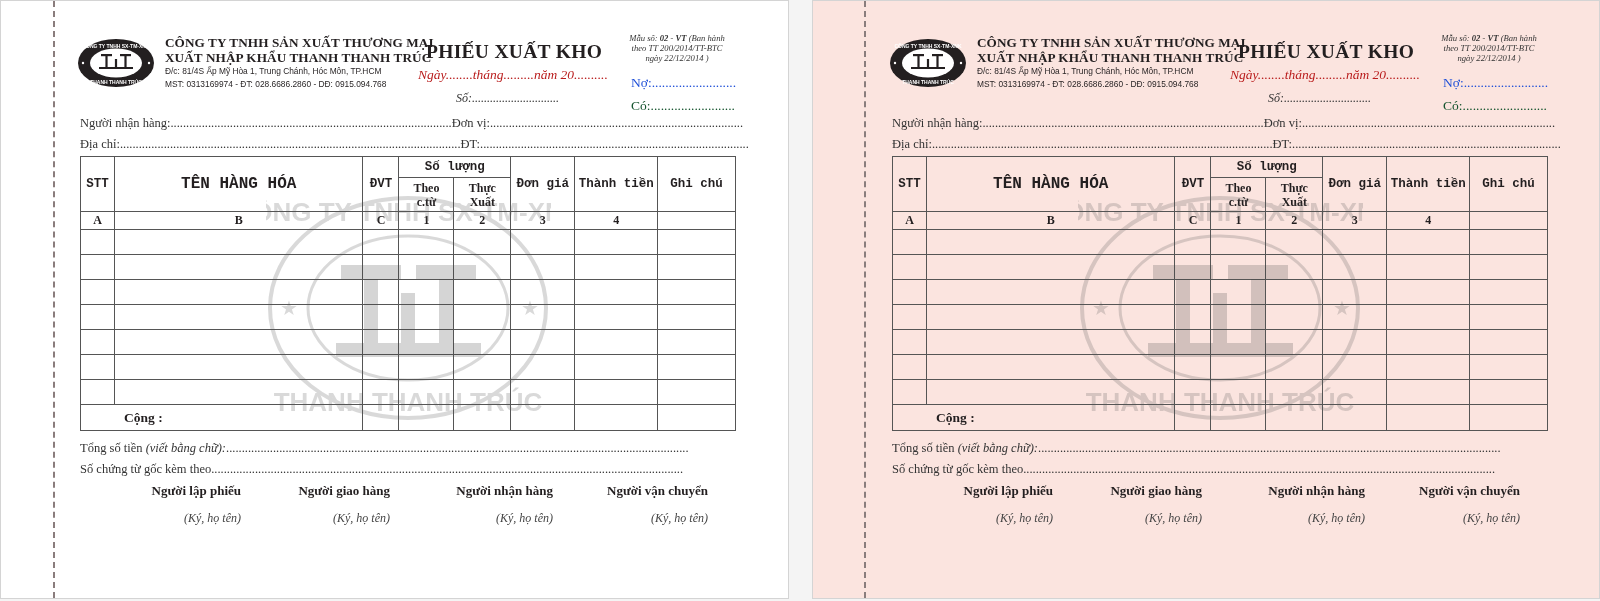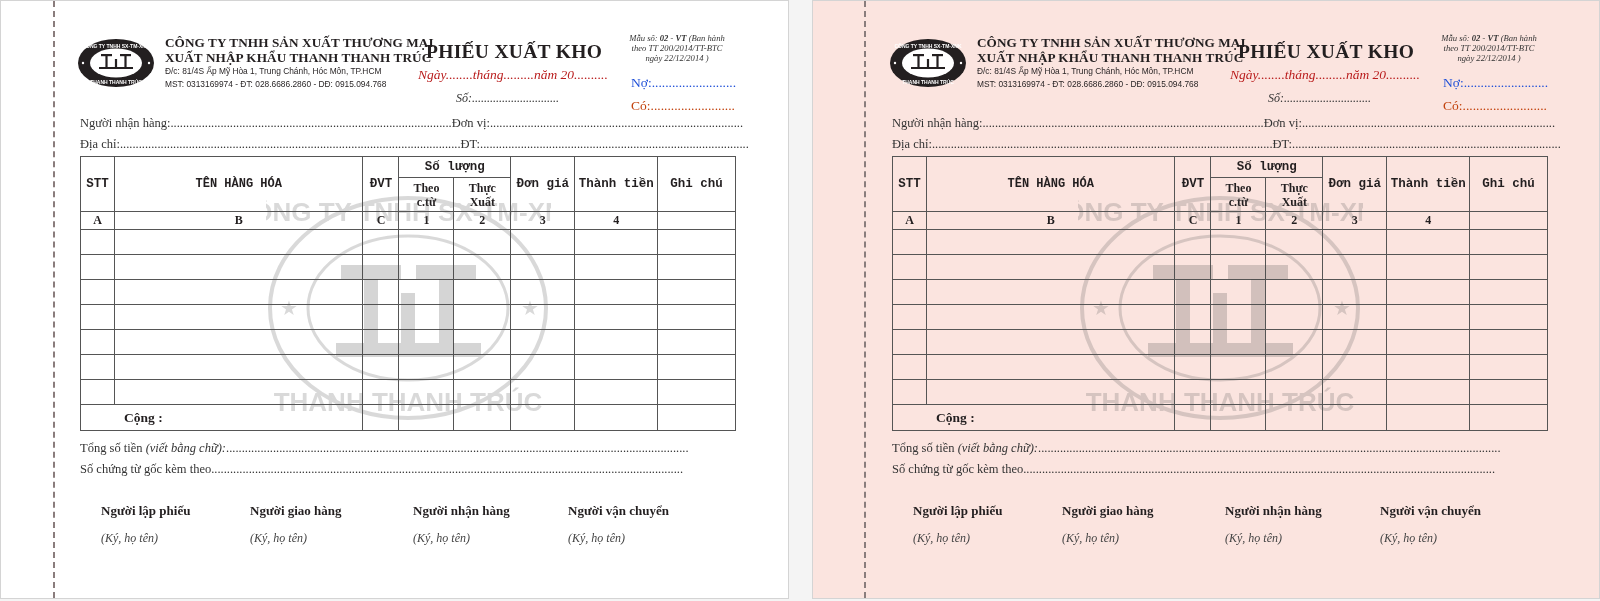--- a/index.html
+++ b/index.html
@@ -12,32 +12,32 @@
   .logo{position:absolute;left:76px;top:37px;width:78px;height:50px;}
   .company{position:absolute;left:164px;top:34px;width:260px;}
   .company .n1,.company .n2{font-family:"Liberation Serif",serif;font-weight:bold;font-size:13.2px;line-height:15px;white-space:nowrap;letter-spacing:0.1px;}
   .company .addr,.company .mst{font-family:"Liberation Sans",sans-serif;font-size:9.3px;line-height:13px;white-space:nowrap;transform:scaleX(0.9);transform-origin:left;}
   .title{position:absolute;left:425px;top:40px;font-size:19.5px;font-weight:bold;letter-spacing:0.3px;white-space:nowrap;}
   .date{position:absolute;left:417px;top:66px;font-size:13.5px;font-style:italic;white-space:nowrap;color:#b91c1c;}
   .so{position:absolute;left:455px;top:90px;font-size:12px;font-style:italic;white-space:nowrap;color:#333;}
   .formno{position:absolute;left:617px;top:32px;width:118px;text-align:center;font-size:8.6px;font-style:italic;line-height:10px;color:#333;}
   .formno b{font-weight:bold;}
   .no{position:absolute;left:630px;top:74px;font-size:13.5px;white-space:nowrap;color:#1d4ed8;}
-  .co{position:absolute;left:630px;top:97px;font-size:13.5px;white-space:nowrap;color:#c2410c;}
+  .co{position:absolute;left:630px;top:97px;font-size:13.5px;white-space:nowrap;color:#14532d;}
   .line{position:absolute;left:79px;font-size:12.5px;white-space:nowrap;color:#333;}
   table.goods{position:absolute;left:79px;top:155px;border-collapse:collapse;width:656px;font-size:12.5px;}
   table.goods td{border:1px solid #555;padding:0;text-align:center;vertical-align:middle;font-weight:bold;}
   table.goods .hdr td{height:20px;font-family:Liberation Mono, monospace;}
-  table.goods .big{font-size:12px;}
+  table.goods .big{font-size:16px;}
   table.goods .sm{font-size:12px;line-height:14px;}
   table.goods .letters td{height:17px;font-size:12px;}
   table.goods .blank td{height:24px;}
   table.goods .total td{height:25px;}
   table.goods .total td.cong{text-align:left;padding-left:43px;font-size:13.5px;}
-  .sig{position:absolute;top:502px;text-align:left;width:140px;}
+  .sig{position:absolute;top:482px;text-align:right;width:140px;}
   .sig .t{font-weight:bold;font-size:13px;white-space:nowrap;}
   .sig .s{font-style:italic;font-size:12px;color:#444;margin-top:12px;white-space:nowrap;}
   .watermark{position:absolute;left:265px;top:192px;width:285px;height:230px;opacity:0.22;pointer-events:none;}
 </style>
 </head>
 <body>
 
 <div class="sheet white" id="sheet-white">
   <div class="perf" style="left:52px;"></div>
 

